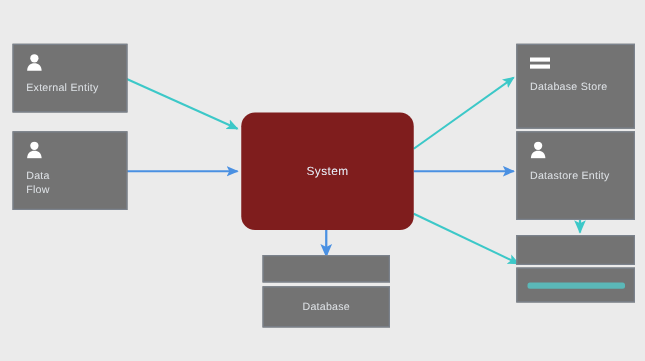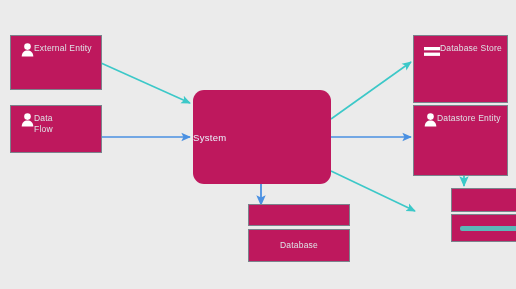--- a/index.html
+++ b/index.html
@@ -12,24 +12,24 @@
     position: relative;
     width: 516px;
     height: 289px;
     background: #ebebeb;
     overflow: hidden;
     font-family: "Liberation Sans", sans-serif;
   }
   .node {
     position: absolute;
     box-sizing: border-box;
-    background: #be185d;
+    background: #737373;
     border: 1px solid #7b828c;
     display: flex;
-    flex-direction: row;
+    flex-direction: column;
     align-items: center;
     justify-content: center;
     color: #f0f2f4;
     z-index: 3;
   }
   .node .icon {
     display: block;
     margin-bottom: 3px;
   }
   .node .label {
@@ -46,29 +46,29 @@
     align-items: flex-start;
     justify-content: flex-start;
     padding: 7px 0 0 10px;
   }
   .node.left-align .label {
     text-align: left;
     padding: 0;
   }
   .node.plain {
     justify-content: center;
-    margin-left: 38px;
   }
   .system-node {
     position: absolute;
     box-sizing: border-box;
-    background: #be185d;
+    background: #7f1d1d;
     border-radius: 11px;
     display: flex;
     align-items: center;
+    justify-content: center;
     z-index: 3;
   }
   .system-node .label {
     font-size: 9.5px;
     color: #eaf3fd;
     letter-spacing: 0.3px;
     filter: blur(0.5px);
   }
   .teal-bar {
     background: #5bb8b8;
@@ -118,21 +118,21 @@
   <div class="node left-align" style="left:10px; top:35px; width:92px; height:55px;">
     <span class="icon">
       <svg width="13" height="14" viewBox="0 0 13 14">
         <circle cx="6.5" cy="3.6" r="3.3" fill="#ffffff"></circle>
         <path d="M0.7,13.5 C0.9,9.4 3.3,7.6 6.5,7.6 C9.7,7.6 12.1,9.4 12.3,13.5 Z" fill="#ffffff"></path>
       </svg>
     </span>
     <span class="label">External Entity</span>
   </div>
 
-  <div class="node left-align" style="left:10px; top:105px; width:92px; height:48px;">
+  <div class="node left-align" style="left:10px; top:105px; width:92px; height:63px;">
     <span class="icon">
       <svg width="13" height="14" viewBox="0 0 13 14">
         <circle cx="6.5" cy="3.6" r="3.3" fill="#ffffff"></circle>
         <path d="M0.7,13.5 C0.9,9.4 3.3,7.6 6.5,7.6 C9.7,7.6 12.1,9.4 12.3,13.5 Z" fill="#ffffff"></path>
       </svg>
     </span>
     <span class="label">Data
 Flow</span>
   </div>
 

